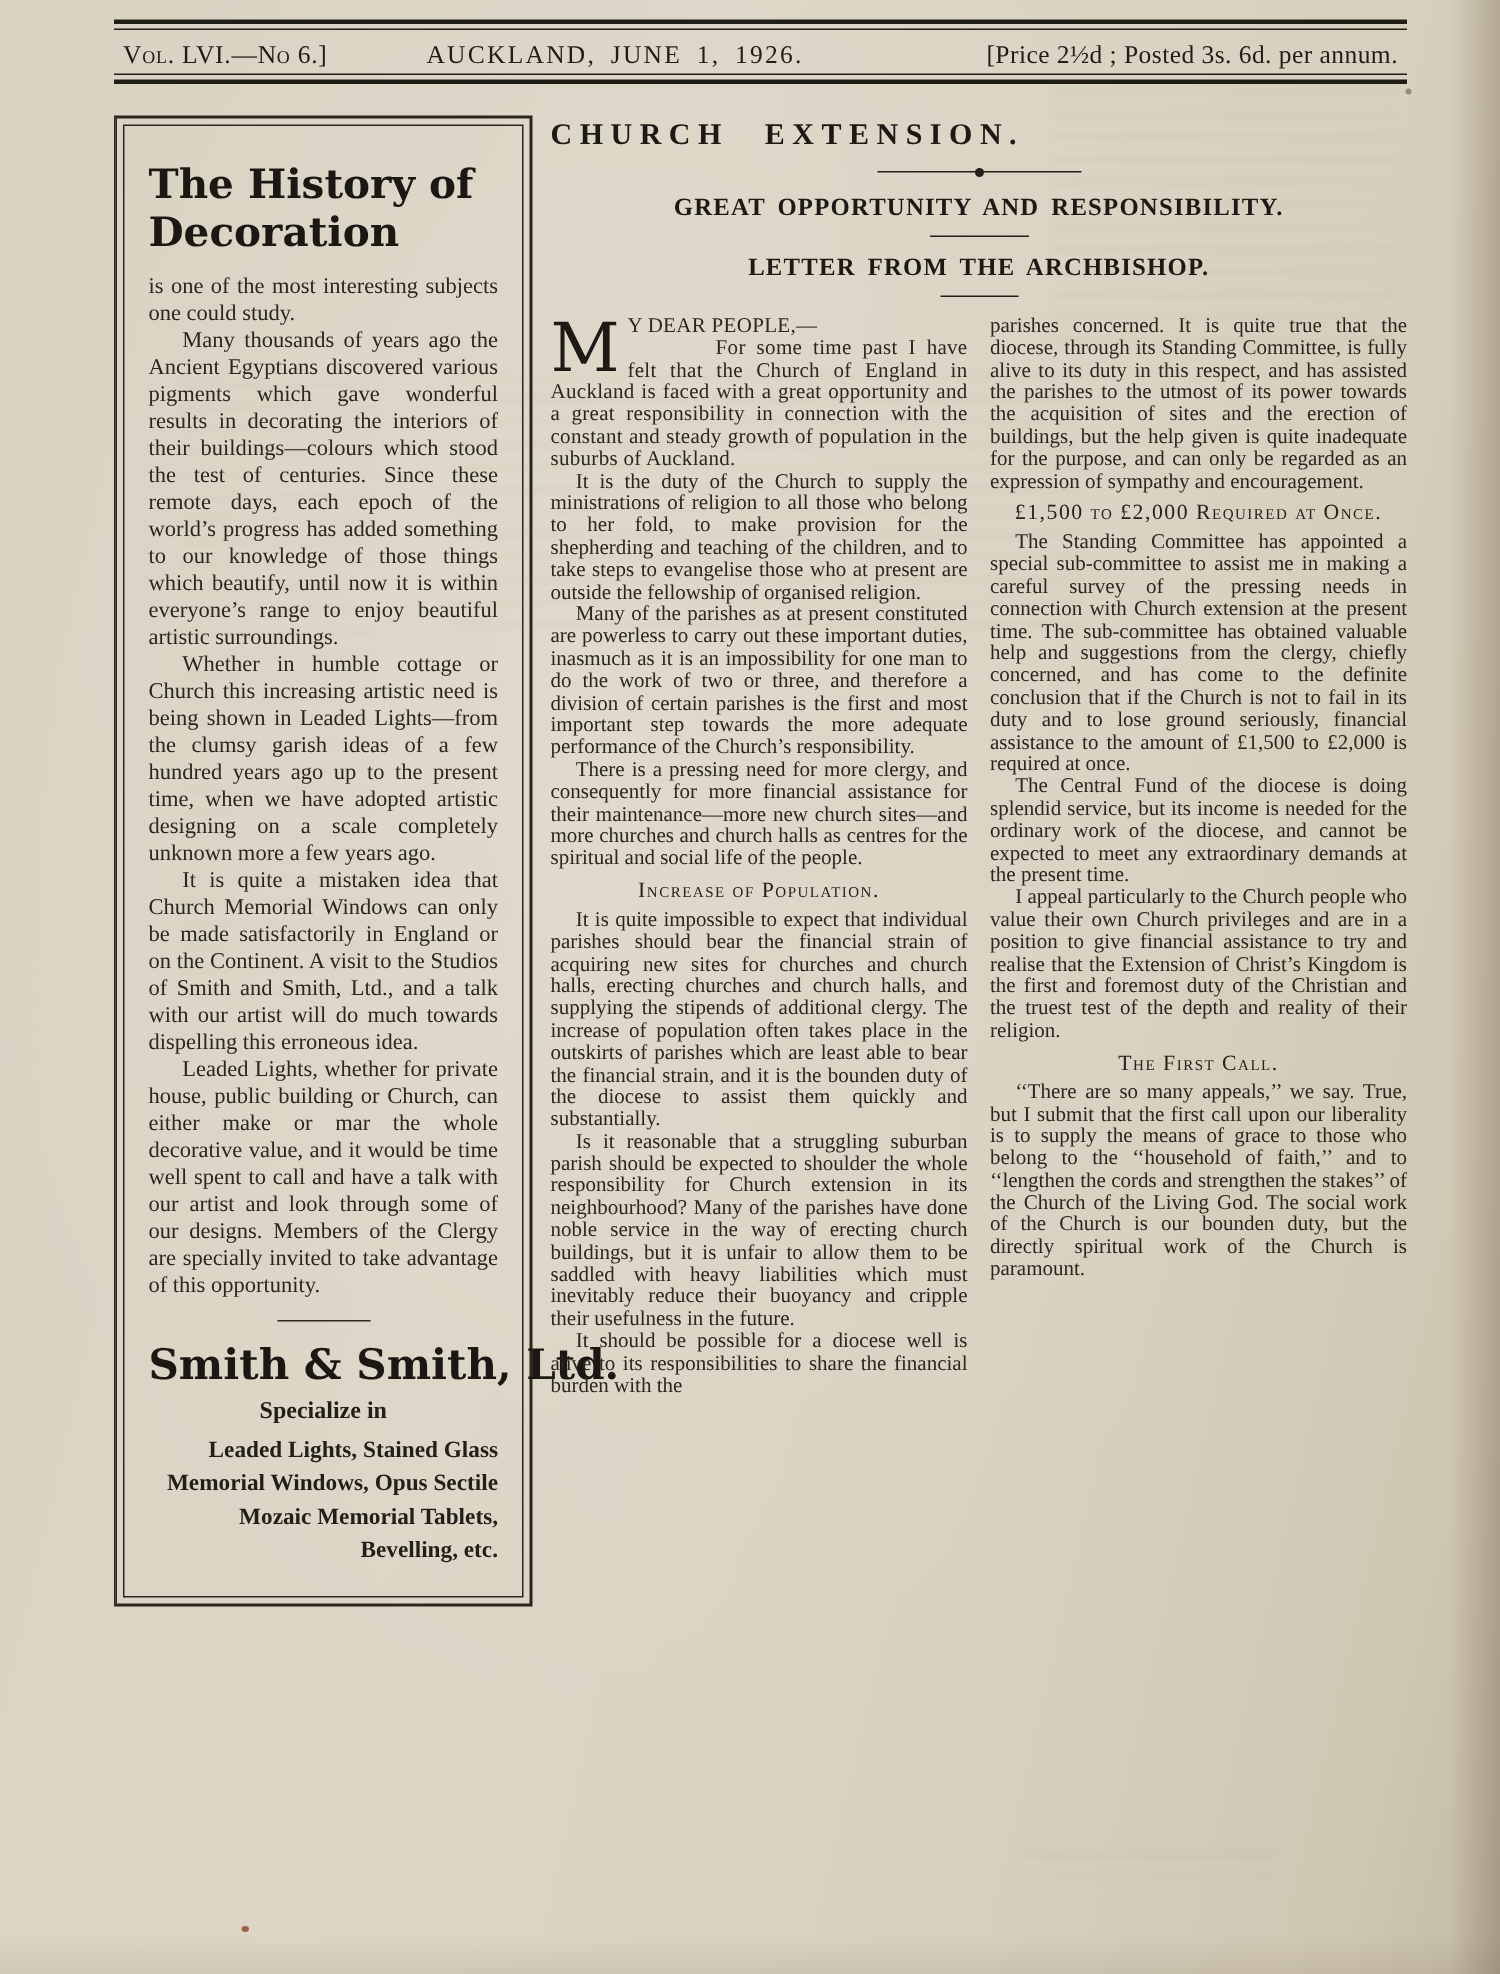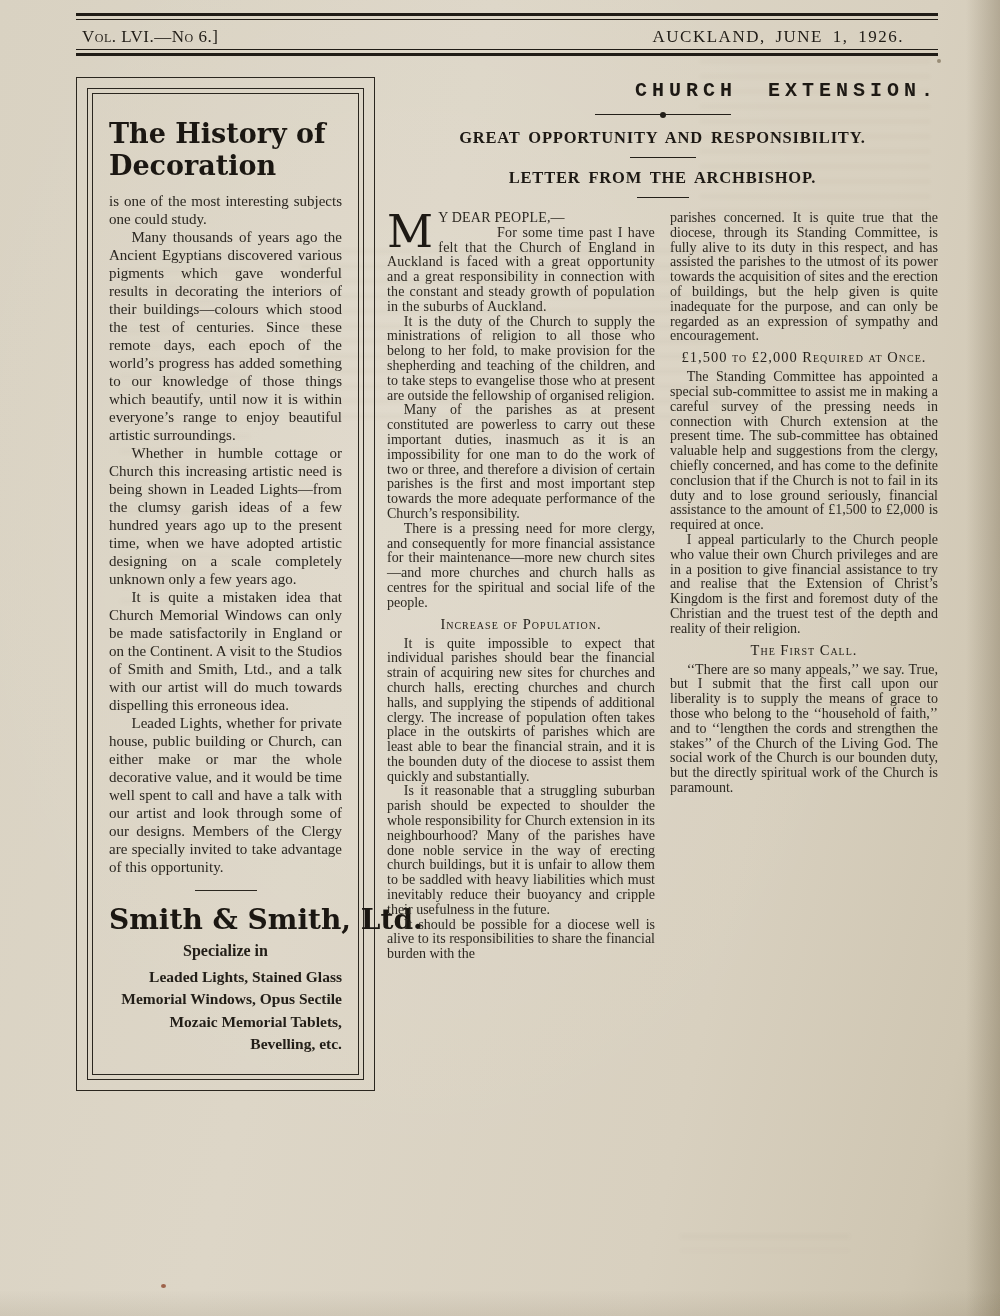--- a/index.html
+++ b/index.html
@@ -52,42 +52,42 @@
   }
   .issue-vol{font-variant:small-caps;letter-spacing:0.5px;}
   .issue-date{letter-spacing:1.5px;word-spacing:4px;transform:translateX(-28px);}
   .issue-price{letter-spacing:0.3px;}
   .rule-bottom{margin-top:1px;border-top:1px solid #201c16;border-bottom:3px solid #201c16;height:3px;}
 
   
   .content{display:flex;gap:12px;margin:21px 62px 0 76px;align-items:flex-start;}
 
   
-  .ad-outer{width:277px;flex:0 0 auto;border:1px solid #2a261f;padding:10px;}
+  .ad-outer{width:277px;flex:0 0 auto;border:1px solid #2a261f;padding:0;}
   .ad-mid{border:1px solid #2a261f;padding:4px;height:100%;box-sizing:border-box;}
   .ad-inner{border:1px solid #2a261f;padding:20px 16px 18px 16px;min-height:942px;}
   .ad-heading{
     font-family:"DejaVu Serif", serif;
     font-size:27px;line-height:1.18;font-weight:700;margin:4px 0 10px 0;color:#1b1712;
   }
   .ad-body p{font-size:15px;line-height:18px;text-align:justify;margin:0;color:#2a2620;}
   .ad-body p + p{text-indent:1.5em;}
   .ad-divider{width:62px;border-top:1.5px solid #2a261f;margin:14px auto 12px auto;}
   .ad-company{
     font-family:"DejaVu Serif", serif;
     font-size:28px;font-weight:700;text-align:center;margin:2px 0 6px 0;color:#1b1712;white-space:nowrap;
   }
   .ad-tagline{font-size:16px;font-weight:700;text-align:center;margin:0 0 6px 0;color:#221e18;}
   .ad-service{font-size:15.5px;font-weight:700;text-align:right;line-height:1.45;color:#221e18;}
 
   
   .article{flex:1 1 auto;min-width:0;}
   .headline{
-    font-size:20px;font-weight:700;text-align:right;margin:2px 0 0 0;
-    letter-spacing:5px;word-spacing:14px;color:#1d1914;font-family:Liberation Mono, monospace;
+    font-size:20px;font-weight:700;text-align:left;margin:2px 0 0 0;
+    letter-spacing:5px;word-spacing:14px;color:#1d1914;
   }
   .divider-dot{position:relative;width:136px;height:7px;margin:9px auto 8px auto;}
   .divider-dot .dline{position:absolute;left:0;right:0;top:3px;border-top:1.5px solid #231f19;}
   .divider-dot .ddot{position:absolute;left:50%;top:50%;transform:translate(-50%,-50%);
     width:6px;height:6px;border-radius:50%;background:#231f19;}
   .deck{font-size:16.5px;font-weight:700;text-align:center;margin:10px 0 0 0;
     letter-spacing:0.8px;word-spacing:3px;color:#1d1914;}
   .short-rule{border-top:1.5px solid #231f19;margin:9px auto 0 auto;}
   .short-rule.w1{width:66px;}
   .short-rule.w2{width:52px;}
@@ -122,36 +122,37 @@
   <div class="speck speck-2"></div>
 
 
   <div class="rule-wrap">
       <div class="rule-top"></div>
     </div>
 
   <div class="issue-row">
     <span class="issue-vol">Vol. LVI.—No 6.]</span>
     <span class="issue-date">AUCKLAND, JUNE 1, 1926.</span>
+    <span class="issue-price">[Price 2½d ; Posted 3s. 6d. per annum.</span>
   </div>
 
   <div class="rule-wrap">
       <div class="rule-bottom"></div>
     </div>
 
   <div class="content">
 
     <aside class="ad-outer">
       <div class="ad-mid">
         <div class="ad-inner">
           <h2 class="ad-heading">The History of Decoration</h2>
           <div class="ad-body">
             <p>is one of the most interesting subjects one could study.</p>
             <p>Many thousands of years ago the Ancient Egyptians discovered various pigments which gave wonderful results in decorating the interiors of their buildings—colours which stood the test of centuries. Since these remote days, each epoch of the world’s progress has added something to our knowledge of those things which beautify, until now it is within everyone’s range to enjoy beautiful artistic surroundings.</p>
-            <p>Whether in humble cottage or Church this increasing artistic need is being shown in Leaded Lights—from the clumsy garish ideas of a few hundred years ago up to the present time, when we have adopted artistic designing on a scale completely unknown only a few years ago.</p>
+            <p>Whether in humble cottage or Church this increasing artistic need is being shown in Leaded Lights—from the clumsy garish ideas of a few hundred years ago up to the present time, when we have adopted artistic designing on a scale completely unknown more a few years ago.</p>
             <p>It is quite a mistaken idea that Church Memorial Windows can only be made satisfactorily in England or on the Continent.  A visit to the Studios of Smith and Smith, Ltd., and a talk with our artist will do much towards dispelling this erroneous idea.</p>
             <p>Leaded Lights, whether for private house, public building or Church, can either make or mar the whole decorative value, and it would be time well spent to call and have a talk with our artist and look through some of our designs.  Members of the Clergy are specially invited to take advantage of this opportunity.</p>
           </div>
           <div class="ad-divider"></div>
           <h3 class="ad-company">Smith &amp; Smith, Ltd.</h3>
           <div class="ad-tagline">Specialize in</div>
           <div class="ad-service">Leaded Lights, Stained Glass</div>
           <div class="ad-service">Memorial Windows, Opus Sectile</div>
           <div class="ad-service">Mozaic Memorial Tablets,</div>
           <div class="ad-service">Bevelling, etc.</div>
@@ -183,20 +184,21 @@
           <h4 class="subhead">Increase of Population.</h4>
           <p class="ind">It is quite impossible to expect that individual parishes should bear the financial strain of acquiring new sites for churches and church halls, erecting churches and church halls, and supplying the stipends of additional clergy.  The increase of population often takes place in the outskirts of parishes which are least able to bear the financial strain, and it is the bounden duty of the diocese to assist them quickly and substantially.</p>
           <p class="ind">Is it reasonable that a struggling suburban parish should be expected to shoulder the whole responsibility for Church extension in its neighbourhood? Many of the parishes have done noble service in the way of erecting church buildings, but it is unfair to allow them to be saddled with heavy liabilities which must inevitably reduce their buoyancy and cripple their usefulness in the future.</p>
           <p class="ind">It should be possible for a diocese well is alive to its responsibilities to share the financial burden with the</p>
         </div>
 
         <div class="col">
           <p>parishes concerned.  It is quite true that the diocese, through its Standing Committee, is fully alive to its duty in this respect, and has assisted the parishes to the utmost of its power towards the acquisition of sites and the erection of buildings, but the help given is quite inadequate for the purpose, and can only be regarded as an expression of sympathy and encouragement.</p>
           <h4 class="subhead">£1,500 to £2,000 Required at Once.</h4>
           <p class="ind">The Standing Committee has appointed a special sub-committee to assist me in making a careful survey of the pressing needs in connection with Church extension at the present time.  The sub-committee has obtained valuable help and suggestions from the clergy, chiefly concerned, and has come to the definite conclusion that if the Church is not to fail in its duty and to lose ground seriously, financial assistance to the amount of £1,500 to £2,000 is required at once.</p>
+          <p class="ind">The Central Fund of the diocese is doing splendid service, but its income is needed for the ordinary work of the diocese, and cannot be expected to meet any extraordinary demands at the present time.</p>
           <p class="ind">I appeal particularly to the Church people who value their own Church privileges and are in a position to give financial assistance to try and realise that the Extension of Christ’s Kingdom is the first and foremost duty of the Christian and the truest test of the depth and reality of their religion.</p>
           <h4 class="subhead">The First Call.</h4>
           <p class="ind">‘‘There are so many appeals,’’ we say.  True, but I submit that the first call upon our liberality is to supply the means of grace to those who belong to the ‘‘household of faith,’’ and to ‘‘lengthen the cords and strengthen the stakes’’ of the Church of the Living God.  The social work of the Church is our bounden duty, but the directly spiritual work of the Church is paramount.</p>
         </div>
 
       </div>
     </main>
   </div>
 
 </div>

